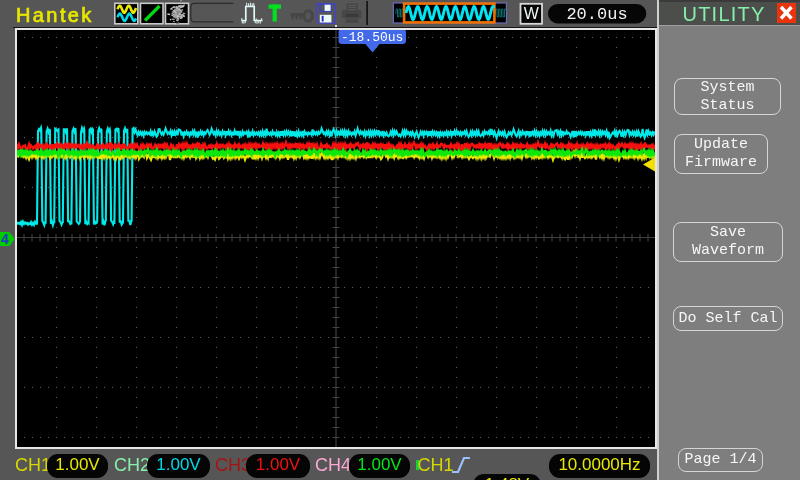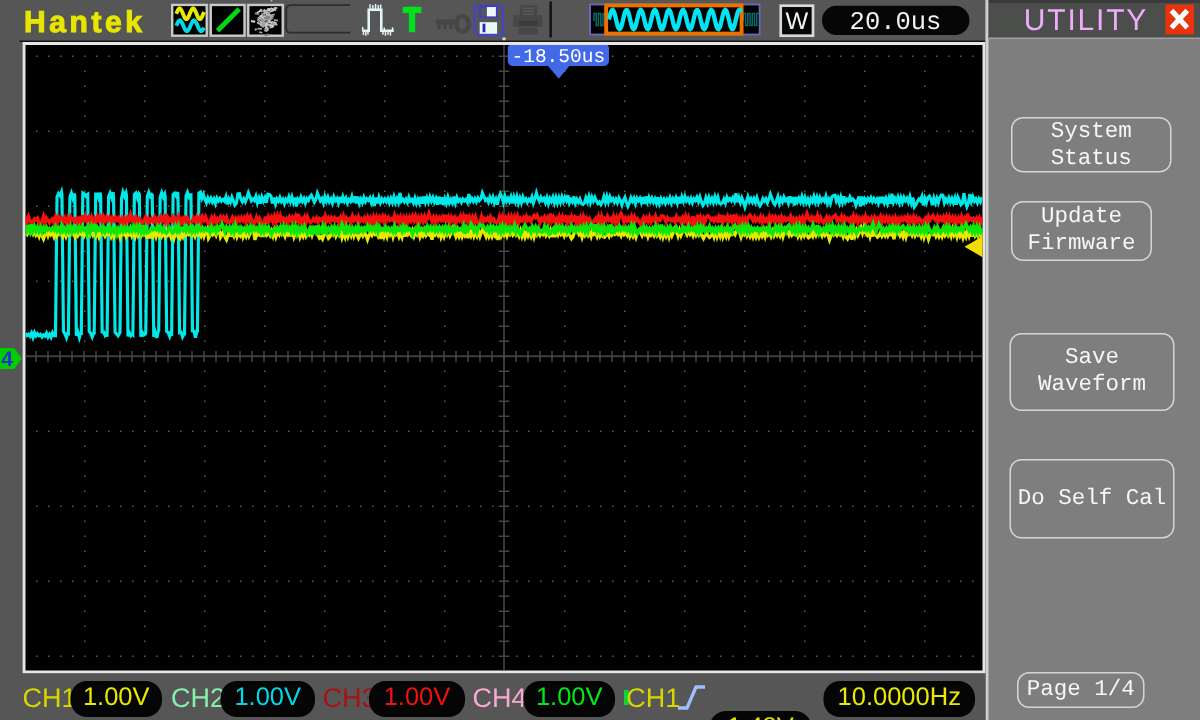--- a/index.html
+++ b/index.html
@@ -9,21 +9,21 @@
         text-align:center; }
 .chlab { position:absolute; top:456px; font-size:18px; line-height:18px; }
 .btn { position:absolute; border:1.5px solid #d5d5d5; border-radius:8px;
        color:#f6f6f6; font-family:"Liberation Mono",monospace; font-size:15px;
        line-height:18px; text-align:center; display:flex; align-items:center;
        justify-content:center; }
 </style></head><body>
 
 <div class="abs" style="left:0;top:0;width:657px;height:26.5px;background:#565656"></div>
 <div class="abs" style="left:13px;top:26.5px;width:644px;height:1.8px;background:#141414"></div>
-<div class="abs" style="left:16px;top:3.5px;color:#e6e600;font-size:20px;font-weight:bold;letter-spacing:2.4px;-webkit-text-stroke:0.7px #e6e600;">Hantek</div>
+<div class="abs" style="left:16px;top:3.5px;color:#e6e600;font-size:20px;font-weight:normal;letter-spacing:2.4px;-webkit-text-stroke:0.7px #e6e600;">Hantek</div>
 
 <svg class="abs" style="left:0;top:0" width="657" height="27" viewBox="0 0 657 27">
 
   <rect x="114.8" y="3.3" width="23" height="20.5" fill="#000" stroke="#c9c9c9" stroke-width="1.6"></rect>
   <path d="M117.5 9.2L118.0 8.0L118.5 6.9L119.0 6.1L119.5 5.7L120.0 5.7L120.5 6.1L121.0 6.9L121.5 8.0L122.0 9.2L122.5 10.4L123.0 11.5L123.5 12.3L124.0 12.7L124.5 12.7L125.0 12.3L125.5 11.5L126.0 10.4L126.5 9.2L127.0 8.0L127.5 6.9L128.0 6.1L128.5 5.7L129.0 5.7L129.5 6.1L130.0 6.9L130.5 8.0L131.0 9.2L131.5 10.4L132.0 11.5L132.5 12.3L133.0 12.7L133.5 12.7L134.0 12.3L134.5 11.5L135.0 10.4L135.5 9.2L136.0 8.0" stroke="#e8e800" stroke-width="2.6" fill="none"></path>
   <path d="M117.5 17.2L118.0 16.0L118.5 15.0L119.0 14.2L119.5 13.7L120.0 13.6L120.5 13.9L121.0 14.6L121.5 15.5L122.0 16.6L122.5 17.8L123.0 18.9L123.5 19.8L124.0 20.5L124.5 20.8L125.0 20.7L125.5 20.2L126.0 19.4L126.5 18.4L127.0 17.2L127.5 16.0L128.0 15.0L128.5 14.2L129.0 13.7L129.5 13.6L130.0 13.9L130.5 14.6L131.0 15.5L131.5 16.6L132.0 17.8L132.5 18.9L133.0 19.8L133.5 20.5L134.0 20.8L134.5 20.7L135.0 20.2L135.5 19.4L136.0 18.4" stroke="#00d8e8" stroke-width="2.6" fill="none"></path>
 
   <rect x="140.5" y="3.3" width="22.5" height="20.5" fill="#000" stroke="#c9c9c9" stroke-width="1.6"></rect>
   <path d="M145 20.5L159.5 6" stroke="#00d816" stroke-width="3.2" fill="none"></path>
 
@@ -212,30 +212,30 @@
 </svg>
 
 <svg class="abs" style="left:0;top:230px" width="16" height="18" viewBox="0 0 16 18">
   <polygon points="0,2 9.5,2 14.5,9 9.5,16 0,16" fill="#00cc00"></polygon>
   <text x="4.8" y="14" fill="#2233cc" font-size="14px" font-weight="bold" text-anchor="middle" font-family="Liberation Sans,sans-serif">4</text>
 </svg>
 
 <div class="abs" style="left:657px;top:0;width:143px;height:480px;background:#7e7e7e;border-left:2px solid #cfcfcf"></div>
 <div class="abs" style="left:659px;top:0;width:141px;height:2px;background:#3a3a3a"></div>
 <div class="abs" style="left:659px;top:2px;width:141px;height:24px;background:#4b4e4b;border-bottom:1px solid #a0a0a0"></div>
-<div class="abs" style="left:659px;top:2.5px;width:130px;text-align:center;color:#f0abfc;font-size:20px;letter-spacing:1.2px;">UTILITY</div>
+<div class="abs" style="left:659px;top:2.5px;width:130px;text-align:center;color:#86efac;font-size:20px;letter-spacing:1.2px;">UTILITY</div>
 <div class="abs" style="left:777px;top:3px;width:18.5px;height:19.5px;background:#e8330c"></div>
 <svg class="abs" style="left:777px;top:3px" width="18.5" height="19.5" viewBox="0 0 18.5 19.5">
   <path d="M4 4L14.5 15.5M14.5 4L4 15.5" stroke="#fff" stroke-width="3.4" fill="none"></path>
 </svg>
 
 <div class="btn" style="left:674px;top:78px;width:107px;height:37px;">System<br>Status</div>
 <div class="btn" style="left:674px;top:134px;width:94px;height:40px;">Update<br>Firmware</div>
-<div class="btn" style="left:673px;top:222px;width:110px;height:52px;">Save<br>Waveform</div>
-<div class="btn" style="left:673px;top:306px;width:110px;height:53px;">Do Self Cal</div>
+<div class="btn" style="left:673px;top:222px;width:110px;height:40px;">Save<br>Waveform</div>
+<div class="btn" style="left:673px;top:306px;width:110px;height:25px;">Do Self Cal</div>
 <div class="btn" style="left:678px;top:448px;width:85px;height:24px;">Page 1/4</div>
 
 <div class="abs" style="left:0;top:449px;width:657px;height:31px;background:#565656"></div>
 <div class="chlab" style="left:15px;color:#d7d700;">CH1</div>
 <div class="pill" style="left:47px;width:61px;">1.00V</div>
 <div class="chlab" style="left:114px;color:#86efac;">CH2</div>
 <div class="pill" style="left:147px;width:63px;color:#00d8e8;">1.00V</div>
 <div class="chlab" style="left:215px;color:#a81212;">CH3</div>
 <div class="pill" style="left:246px;width:64px;color:#f01111;">1.00V</div>
 <div class="chlab" style="left:315px;color:#f9a8d4;">CH4</div>

